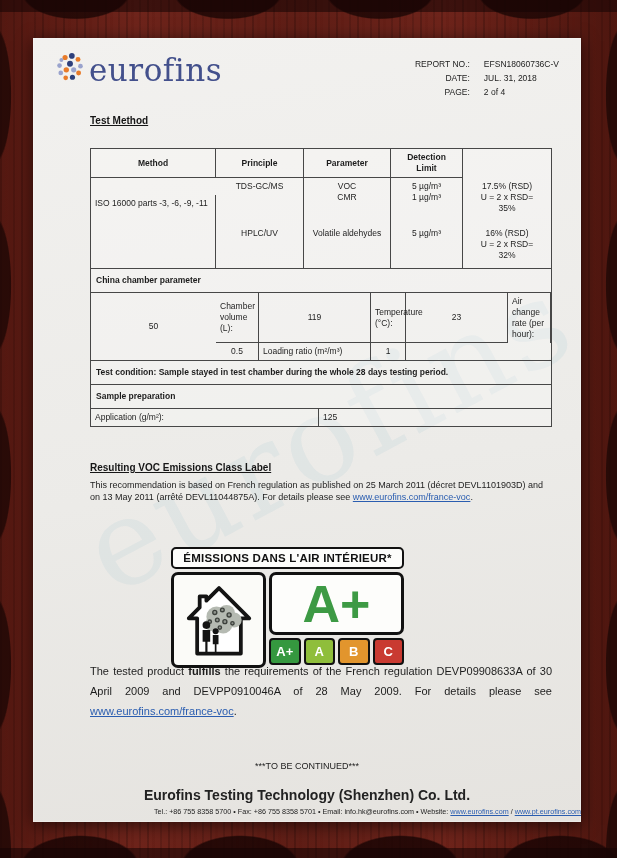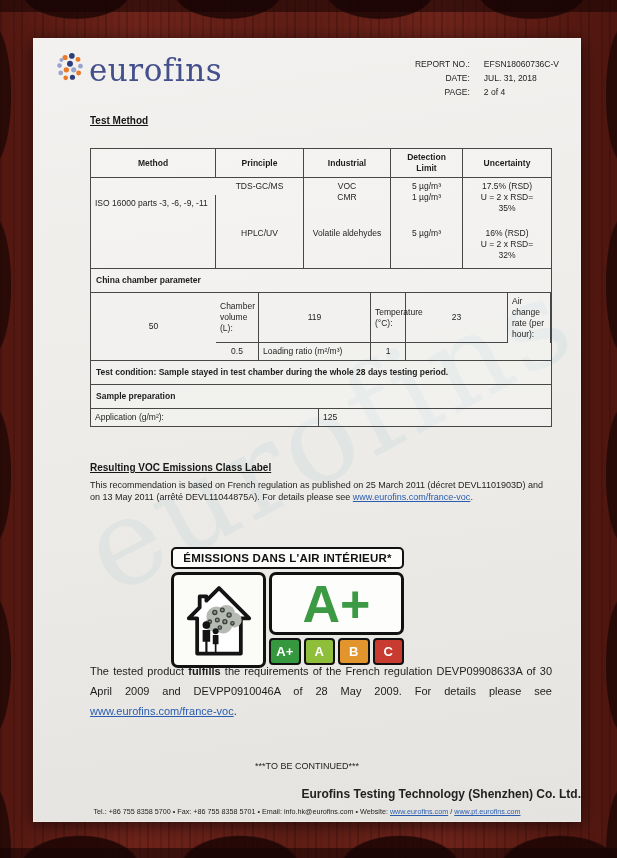--- a/index.html
+++ b/index.html
@@ -94,23 +94,23 @@
     color:#fff;font-weight:bold;font-size:13px;}
   .sc-ap{background:#35983f;}
   .sc-a{background:#8fbe3b;}
   .sc-b{background:#e2952d;}
   .sc-c{background:#c93a31;}
 
   .ful-para{position:absolute;left:57px;top:623px;width:462px;font-size:11px;line-height:20px;text-align:justify;color:#1d1d1d;}
 
   
   .continued{position:absolute;left:0;top:723px;width:100%;text-align:center;font-size:9px;color:#222;}
-  .f-company{position:absolute;left:0;top:749px;width:100%;text-align:right;font-size:12px;font-weight:bold;color:#222;}
+  .f-company{position:absolute;left:0;top:749px;width:100%;text-align:center;font-size:14px;font-weight:bold;color:#222;}
   .f-address{position:absolute;left:0;top:759px;width:100%;text-align:center;font-size:7.2px;color:#222;}
-  .f-contact{position:absolute;left:0;top:769px;width:100%;text-align:center;font-size:7.2px;color:#222;}
+  .f-contact{position:absolute;left:0;top:769px;width:100%;text-align:right;font-size:7.2px;color:#222;}
 </style>
 </head>
 <body>
 
 <div class="photo">
   <div class="edge edge-top"></div>
   <div class="edge edge-bottom"></div>
   <div class="edge edge-left"></div>
   <div class="edge edge-right"></div>
   <div class="topband"></div>
@@ -155,24 +155,23 @@
         </div>
       </div>
     </div>
 
     <div class="sec-h tm-head">Test Method</div>
 
     <div class="tbl">
       <div class="grid5 thead">
         <div class="pre">Method</div>
         <div class="pre">Principle</div>
-        <div class="pre">Industrial</div>
+        <div class="pre">Parameter</div>
         <div class="pre">Detection
 Limit</div>
-        <div class="pre">Uncertainty</div>
       </div>
       <div class="grid5 trow1">
         <div class="c-method">ISO 16000 parts -3, -6, -9, -11</div>
         <div>
           <div class="g1 pre">TDS-GC/MS</div>
           <div class="pre">HPLC/UV</div>
         </div>
         <div>
           <div class="g1 pre">VOC
 CMR</div>

